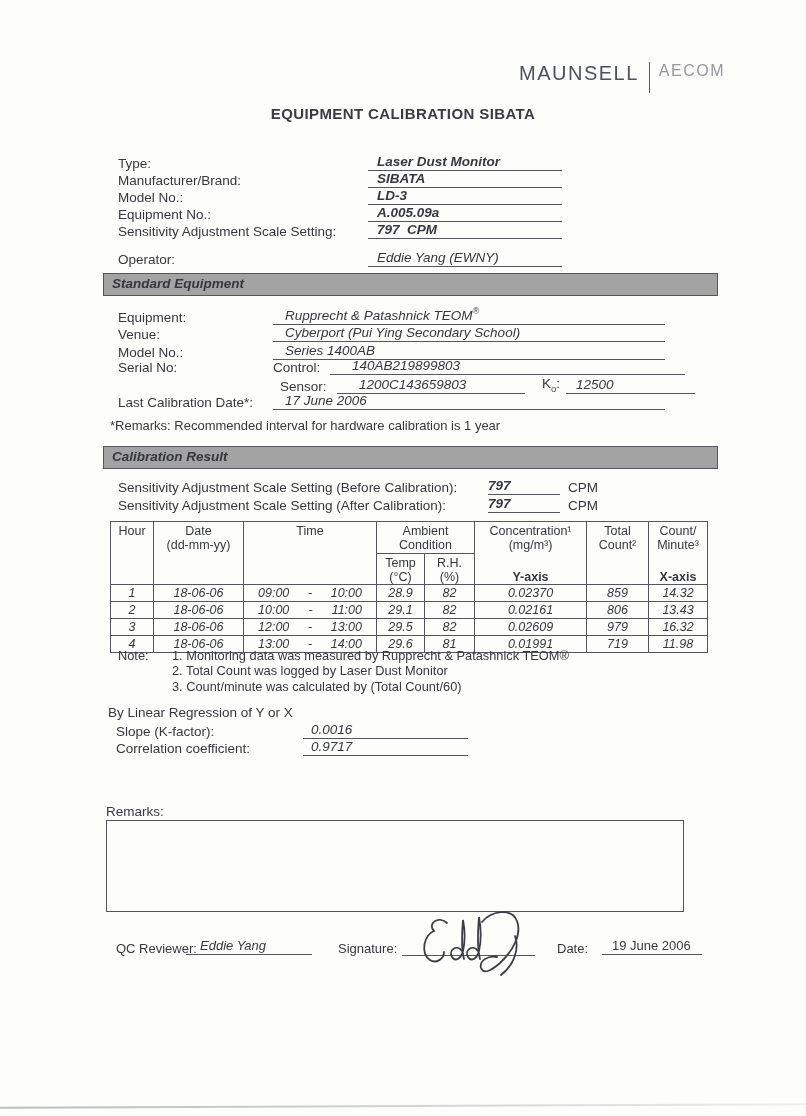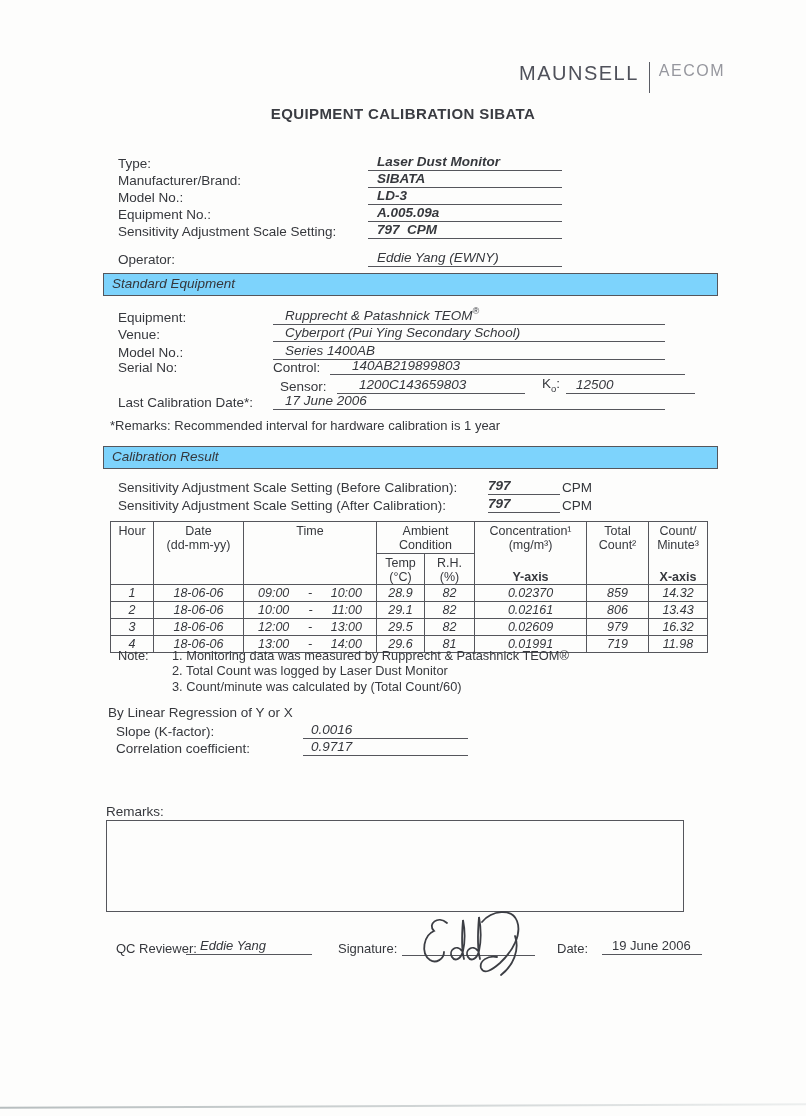--- a/index.html
+++ b/index.html
@@ -29,29 +29,29 @@
 
   
   .frow { position:absolute; display:flex; align-items:flex-end; }
   .lblcol1 { width:250px; flex:none; }
   .lblcol2 { width:155px; flex:none; }
   .val1 { width:185px; flex:none; padding:0 0 1px 9px; }
   .val2 { width:380px; flex:none; padding:0 0 1px 12px; }
 
   .secbox {
     position:absolute; left:103px; width:605px; height:19px;
-    border:1px solid #55565c; background:#7dd3fc;
-    font-weight:normal; font-style:italic; padding:2px 0 0 8px; color:#35373c;
+    border:1px solid #55565c; background:#a3a3a3;
+    font-weight:bold; font-style:italic; padding:2px 0 0 8px; color:#35373c;
   }
 
   
   .calrow { position:absolute; left:118px; display:flex; align-items:flex-end; }
   .calrow .clbl { width:370px; flex:none; }
   .calrow .cval { width:72px; flex:none; padding-bottom:1px;font-weight:bold; }
-  .calrow .cunit { margin-left:2px; }
+  .calrow .cunit { margin-left:8px; }
 
   
   table.dtable {
     position:absolute; left:110px; top:521px; width:597px;
     border-collapse:collapse; font-size:12.5px; color:#36383d;
     table-layout:fixed;
   }
   .dtable th, .dtable td { border:1px solid #55565c; padding:0; }
   .dtable th { font-weight:normal; vertical-align:top; line-height:14px; padding-top:2px; text-align:center; }
   .dtable thead tr.hr1 { height:30px; }

